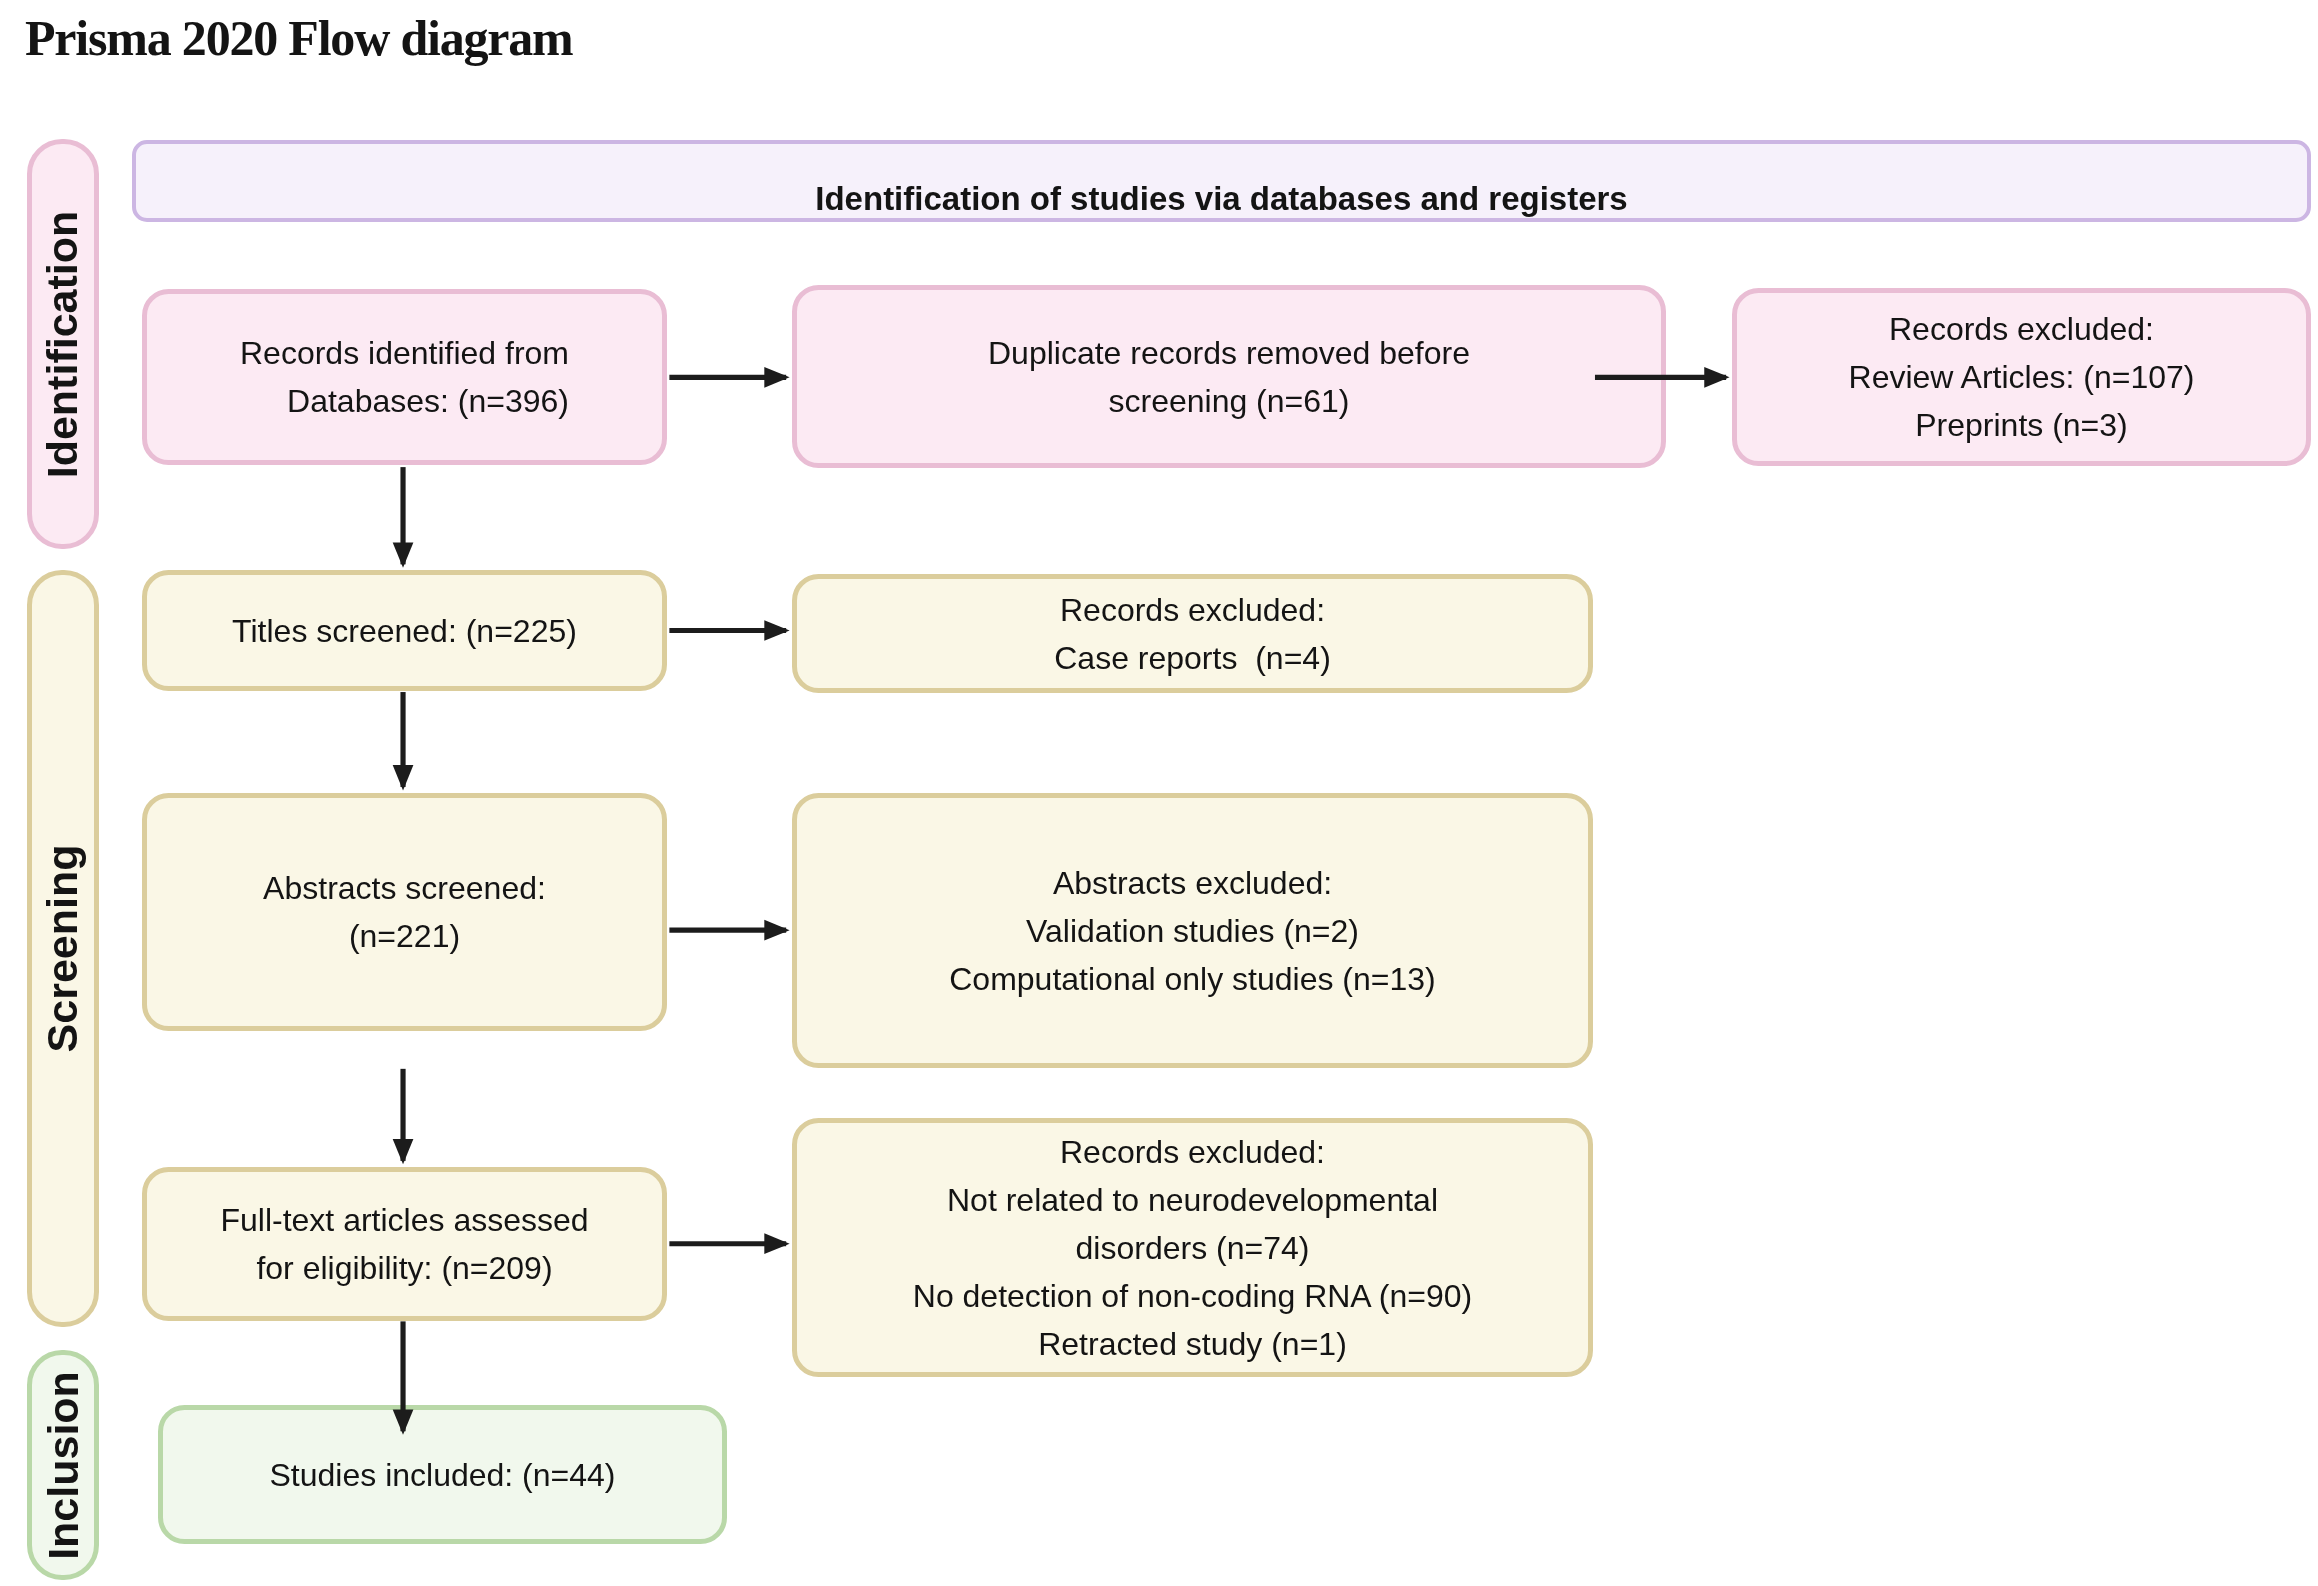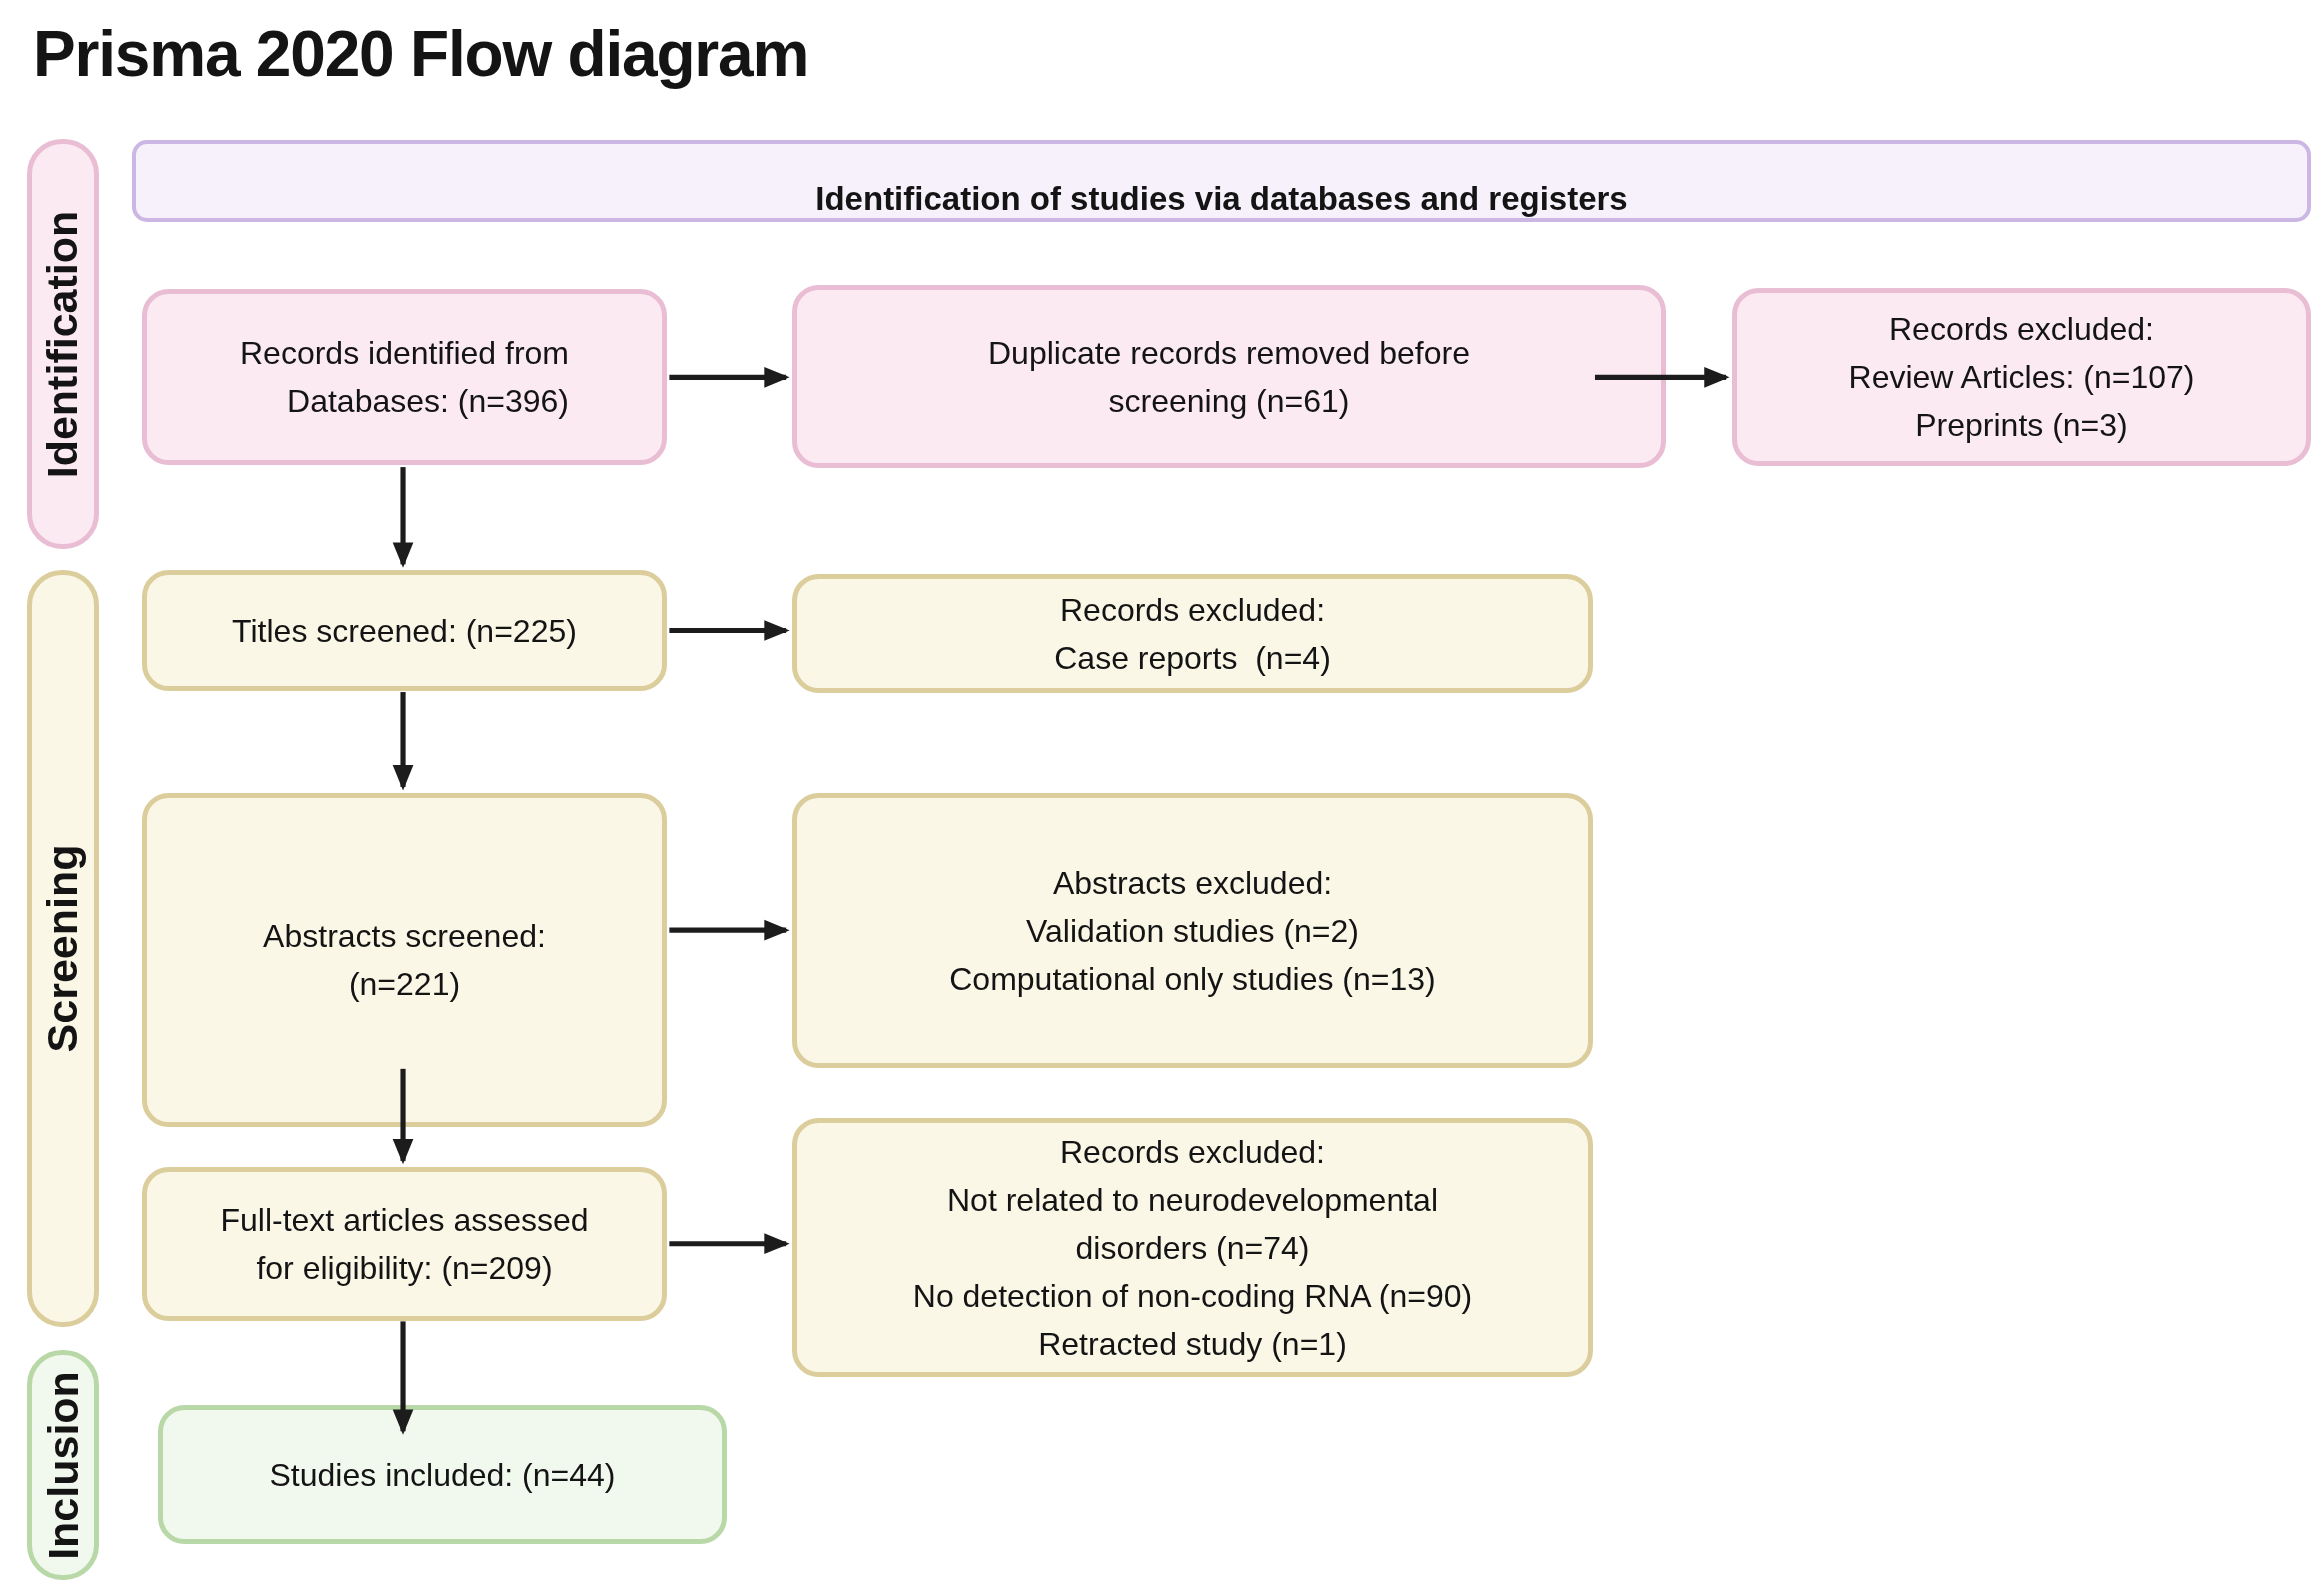--- a/index.html
+++ b/index.html
@@ -9,25 +9,26 @@
     height: 1586px;
     background: #ffffff;
     overflow: hidden;
     font-family: "Liberation Sans", "DejaVu Sans", sans-serif;
     color: var(--text, #141414);
   }
   .page-title {
     position: absolute;
     left: 25px;
     top: 9.2px;
-    margin: 8px;
-    font-size: 64px;
+    margin: 0;
+    font-size: 50px;
     font-weight: bold;
     letter-spacing: -1.2px;
     color: var(--text, #141414);
+    font-family: Liberation Serif, serif;
   }
   
   .banner {
     position: absolute;
     left: 132px; top: 140px;
     width: 2179px; height: 82px;
     background: var(--purple-fill, #f6f1fb);
     border: 4.6px solid var(--purple-border, #ccb6e3);
     border-radius: 15px;
     box-sizing: border-box;
@@ -84,21 +85,21 @@
   }
   .box-green {
     background: var(--green-fill, #f1f8ed);
     border: 5.2px solid var(--green-border, #b9d8a8);
   }
   .b-records-identified   { left: 142px;  top: 289px;  width: 525px;  height: 176px; text-align: right; }
   .b-duplicates-removed   { left: 792px; top: 285px;  width: 874px; height: 183px; }
   .b-records-excluded-id  { left: 1732px; top: 288px;  width: 579px; height: 178px; }
   .b-titles-screened      { left: 142px;  top: 570px;  width: 525px;  height: 121px; }
   .b-case-reports         { left: 792px; top: 574px;  width: 801px; height: 119px; }
-  .b-abstracts-screened   { left: 142px;  top: 793px; width: 525px;  height: 334px; }
+  .b-abstracts-screened   { left: 142px;  top: 793px; width: 525px;  height: 238px; }
   .b-abstracts-excluded   { left: 792px; top: 793px; width: 801px; height: 275px; }
   .b-full-text            { left: 142px;  top: 1167px; width: 525px;  height: 154px; }
   .b-records-excluded-ft  { left: 792px; top: 1118px; width: 801px; height: 259px; }
   .b-studies-included     { left: 158px;  top: 1405px; width: 569px;  height: 139px; }
   
   .arrow-layer {
     position: absolute; left: 0; top: 0;
     width: 2319px; height: 1586px;
     pointer-events: none;
   }

